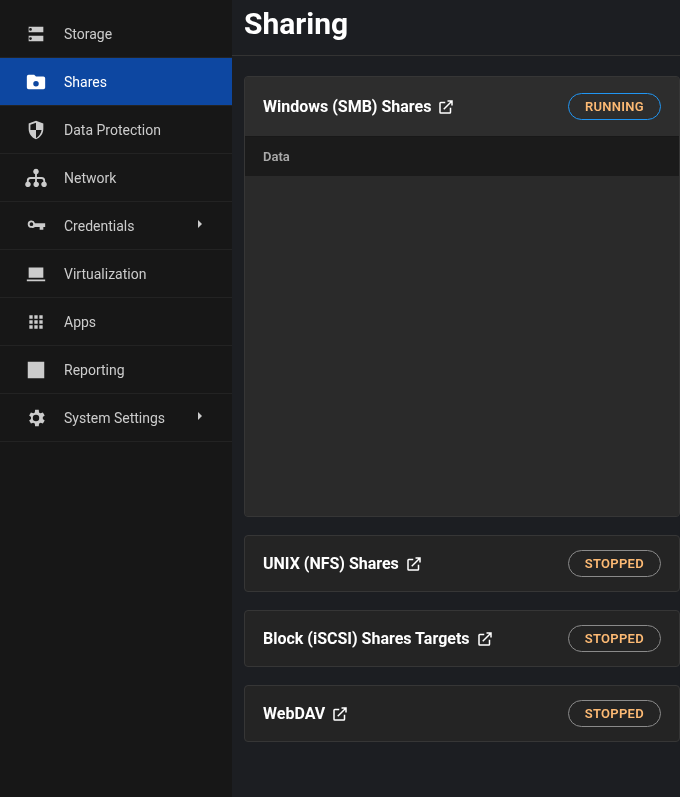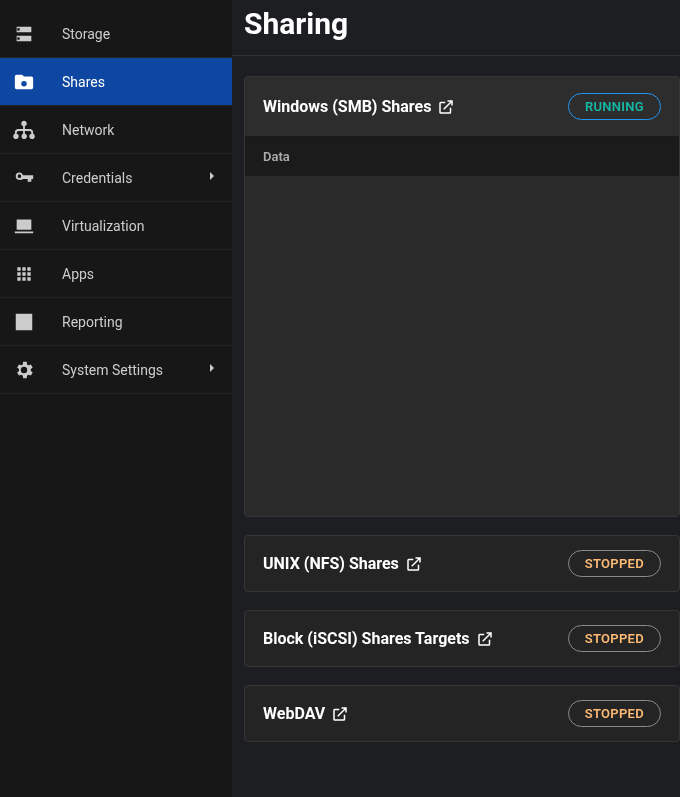--- a/index.html
+++ b/index.html
@@ -16,26 +16,25 @@
   .sidebar {
     width: 232px;
     background: #171717;
     flex-shrink: 0;
     padding-top: 10px;
   }
   .side-item {
     display: flex;
     align-items: center;
     height: 48px;
-    padding: 0 12px;
+    padding: 0 24px;
     color: #cccccc;
     font-size: 14px;
     cursor: pointer;
     border-bottom: 1px solid #232323;
-    gap: 10px;
   }
   .side-item .icon {
     width: 24px;
     height: 24px;
     margin-right: 16px;
     display: flex;
     align-items: center;
     justify-content: center;
   }
   .side-item .label { flex: 1; }
@@ -89,21 +88,21 @@
     border-radius: 18px;
     padding: 5px 16px;
     font-size: 13px;
     font-weight: 600;
     letter-spacing: 0.3px;
     display:inline-flex;
     align-items:center;
   }
   .pill-running {
     border: 1px solid #2196f3;
-    color: #14b8a6;
+    color: #fdba74;
     background: transparent;
   }
   .pill-stopped {
     border: 1px solid #8a8a8a;
     color: #fdba74;
     background: transparent;
   }
   .spacer { flex:1; }
   .smb-table {
     border-top: 1px solid #181818;
@@ -148,20 +147,28 @@
 
   <div class="side-item active">
     <span class="icon">
       <svg viewBox="0 0 24 24" width="22" height="22">
           <path d="M10 4H4a2 2 0 0 0-2 2v12a2 2 0 0 0 2 2h16a2 2 0 0 0 2-2V8a2 2 0 0 0-2-2h-8l-2-2zM12 17a3 3 0 1 1 3-3 3 3 0 0 1-3 3z"></path>
         </svg>
     </span>
     <span class="label">Shares</span>
   </div>
 
+  <div class="side-item">
+    <span class="icon">
+      <svg viewBox="0 0 24 24" width="22" height="22">
+          <path d="M12 2 4 5v6c0 5 3.4 9.7 8 11 4.6-1.3 8-6 8-11V5l-8-3zm0 18.9V12H5.9V6.3L12 4v8h6.1c-.5 3.9-3 7.3-6.1 8.9z"></path>
+        </svg>
+    </span>
+    <span class="label">Data Protection</span>
+  </div>
 
   <div class="side-item">
     <span class="icon">
       <svg viewBox="0 0 24 24" width="22" height="22">
           <path d="M12 2a3 3 0 0 0-1 5.83V11H6a4 4 0 0 0-4 4v1.17A3 3 0 1 0 4 16v-1a2 2 0 0 1 2-2h5v3.17A3 3 0 1 0 13 16V13h5a2 2 0 0 1 2 2v1a3 3 0 1 0 2 .17V15a4 4 0 0 0-4-4h-5V7.83A3 3 0 0 0 12 2z"></path>
         </svg>
     </span>
     <span class="label">Network</span>
   </div>
 

